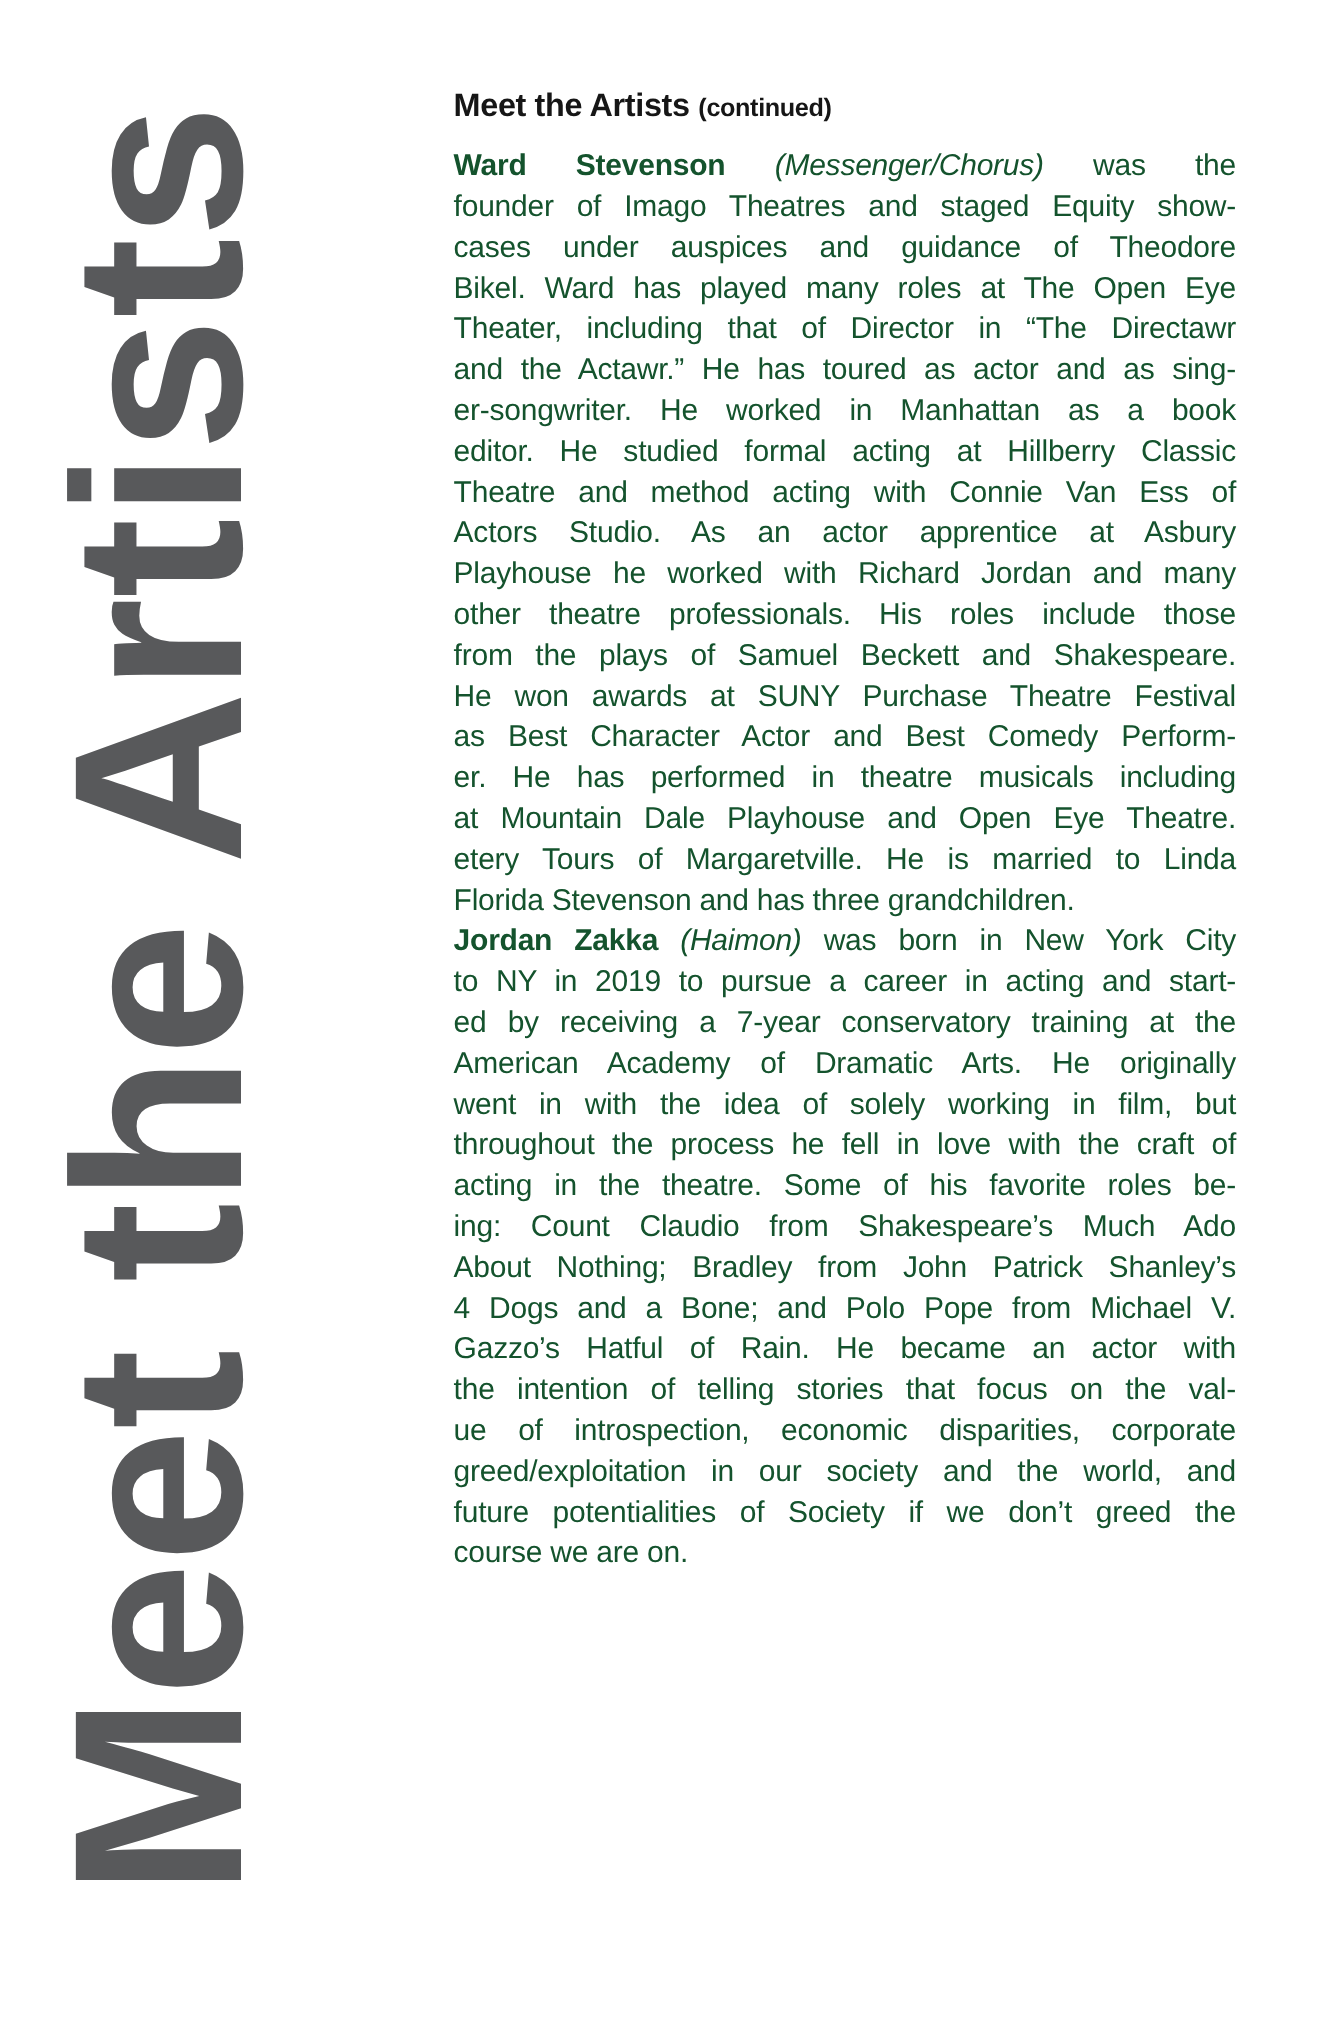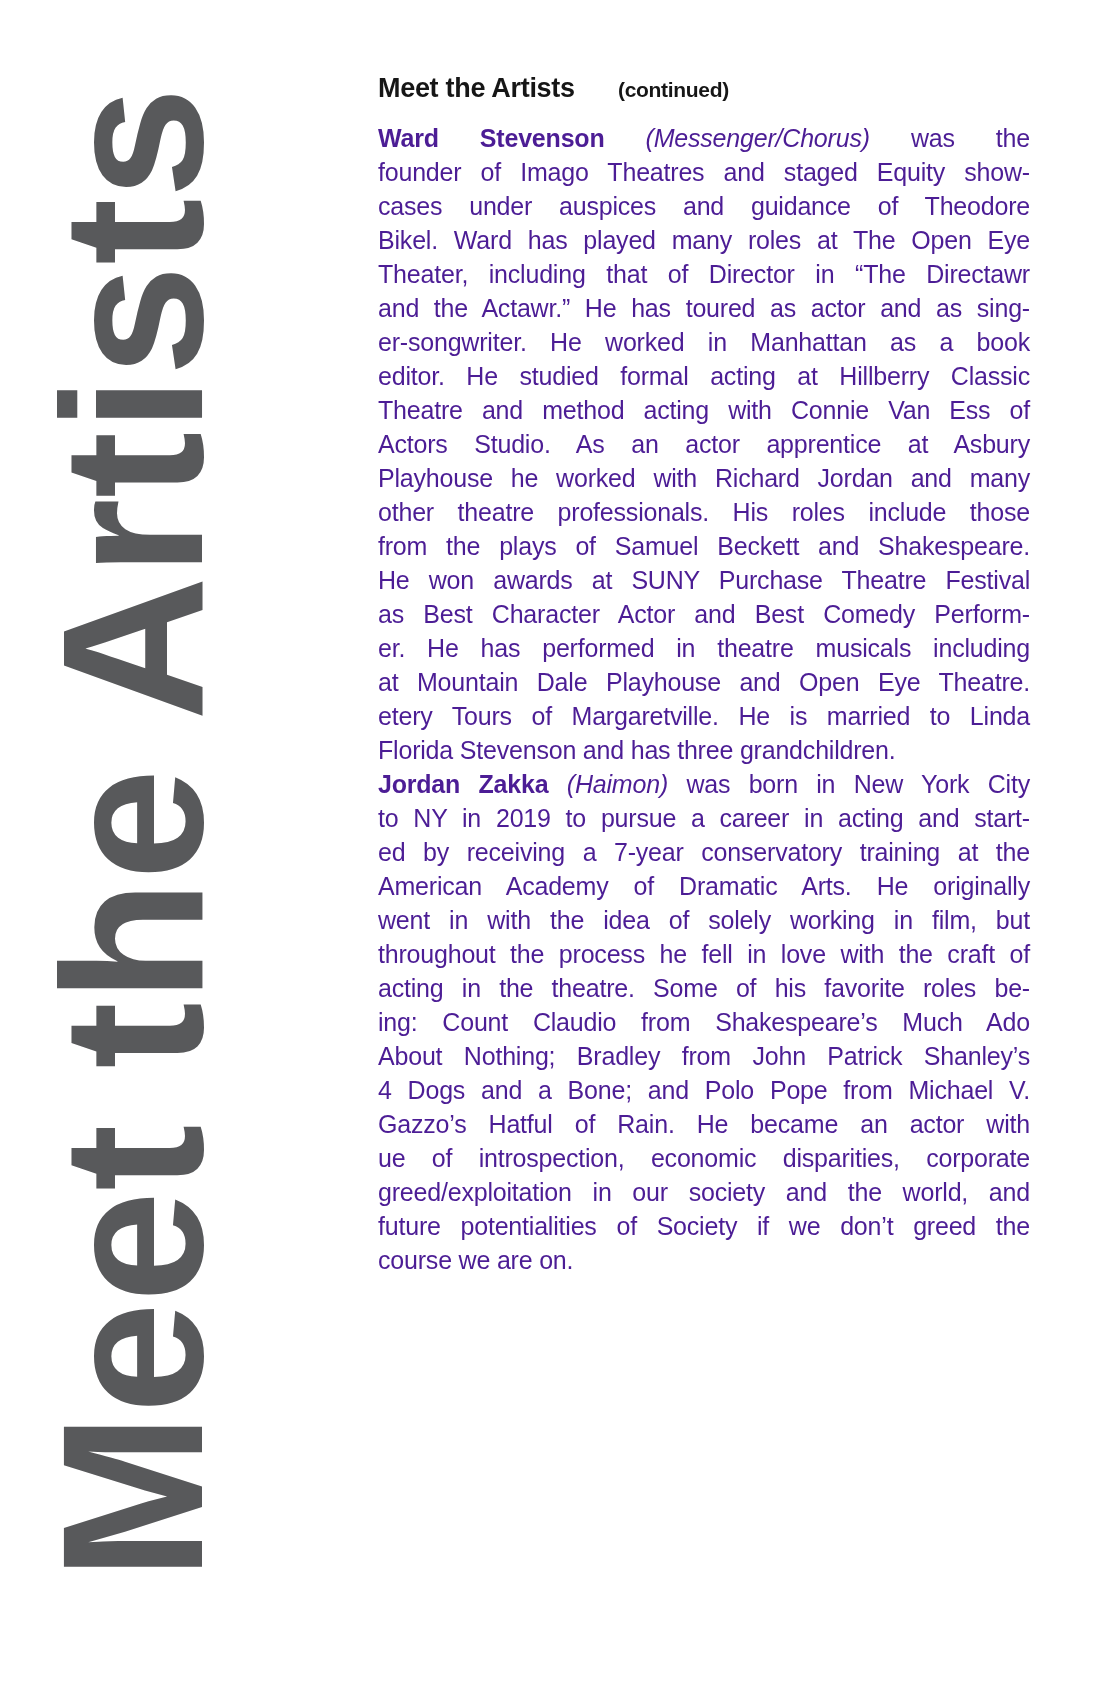--- a/index.html
+++ b/index.html
@@ -35,21 +35,20 @@
     left: 378px; top: 73px;
     font-size: 27px;
     font-weight: bold;
     color: #161616;
     white-space: nowrap;
     letter-spacing: -0.3px;
   }
   #heading .cont {
     font-size: 21px;
     font-weight: bold;
-    margin-left: 36px;
   }
   
   #bio-column {
     position: absolute;
     left: 378px; top: 121px;
     width: 652px;
     font-size: 25px;
     line-height: 34px;
     letter-spacing: -0.2px;
     color: #111111;
@@ -65,21 +64,21 @@
 </style>
 </head>
 <body>
 
 <div id="page">
 
   <div id="vertical-title" style="color: rgb(88, 89, 91);">Meet the Artists</div>
 
   <h1 id="heading"><span>Meet the Artists</span><span>&nbsp;</span><span class="cont">(continued)</span></h1>
 
-  <div id="bio-column" style="color: #4c1d95;">
+  <div id="bio-column" style="color: #14532d;">
     <div class="bio">
         <div class="line jline"><span class="lead-bold">Ward Stevenson</span> <span class="lead-italic">(Messenger/Chorus)</span> <span>was the</span></div>
         <div class="line jline">founder of Imago Theatres and staged Equity show-</div>
         <div class="line jline">cases under auspices and guidance of Theodore</div>
         <div class="line jline">Bikel.  Ward has played many roles at The Open Eye</div>
         <div class="line jline">Theater, including that of Director in “The Directawr</div>
         <div class="line jline">and the Actawr.”  He has toured as actor and as sing-</div>
         <div class="line jline">er-songwriter.  He worked in Manhattan as a book</div>
         <div class="line jline">editor. He studied formal acting at Hillberry Classic</div>
         <div class="line jline">Theatre and method acting with Connie Van Ess of</div>
@@ -99,20 +98,21 @@
         <div class="line jline">to NY in 2019 to pursue a career in acting and start-</div>
         <div class="line jline">ed by receiving a 7-year conservatory training at the</div>
         <div class="line jline">American Academy of Dramatic Arts.  He originally</div>
         <div class="line jline">went in with the idea of solely working in film, but</div>
         <div class="line jline">throughout the process he fell in love with the craft of</div>
         <div class="line jline">acting in the theatre.  Some of his favorite roles be-</div>
         <div class="line jline">ing:  Count Claudio from Shakespeare’s Much Ado</div>
         <div class="line jline">About Nothing; Bradley from John Patrick Shanley’s</div>
         <div class="line jline">4 Dogs and a Bone; and Polo Pope from Michael V.</div>
         <div class="line jline">Gazzo’s Hatful of Rain.  He became an actor with</div>
+        <div class="line jline">the intention of telling stories that focus on the val-</div>
         <div class="line jline">ue of introspection, economic disparities, corporate</div>
         <div class="line jline">greed/exploitation in our society and the world, and</div>
         <div class="line jline">future potentialities of Society if we don’t greed the</div>
         <div class="line">course we are on.</div>
       </div>
   </div>
 
 </div>
 
 </body></html>

